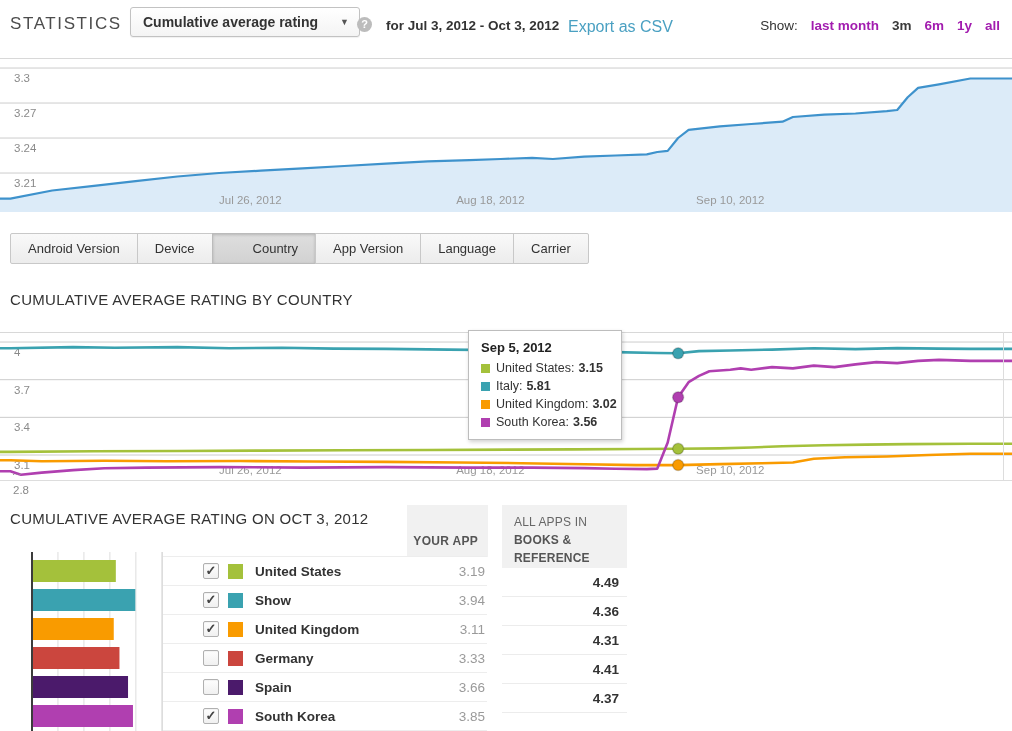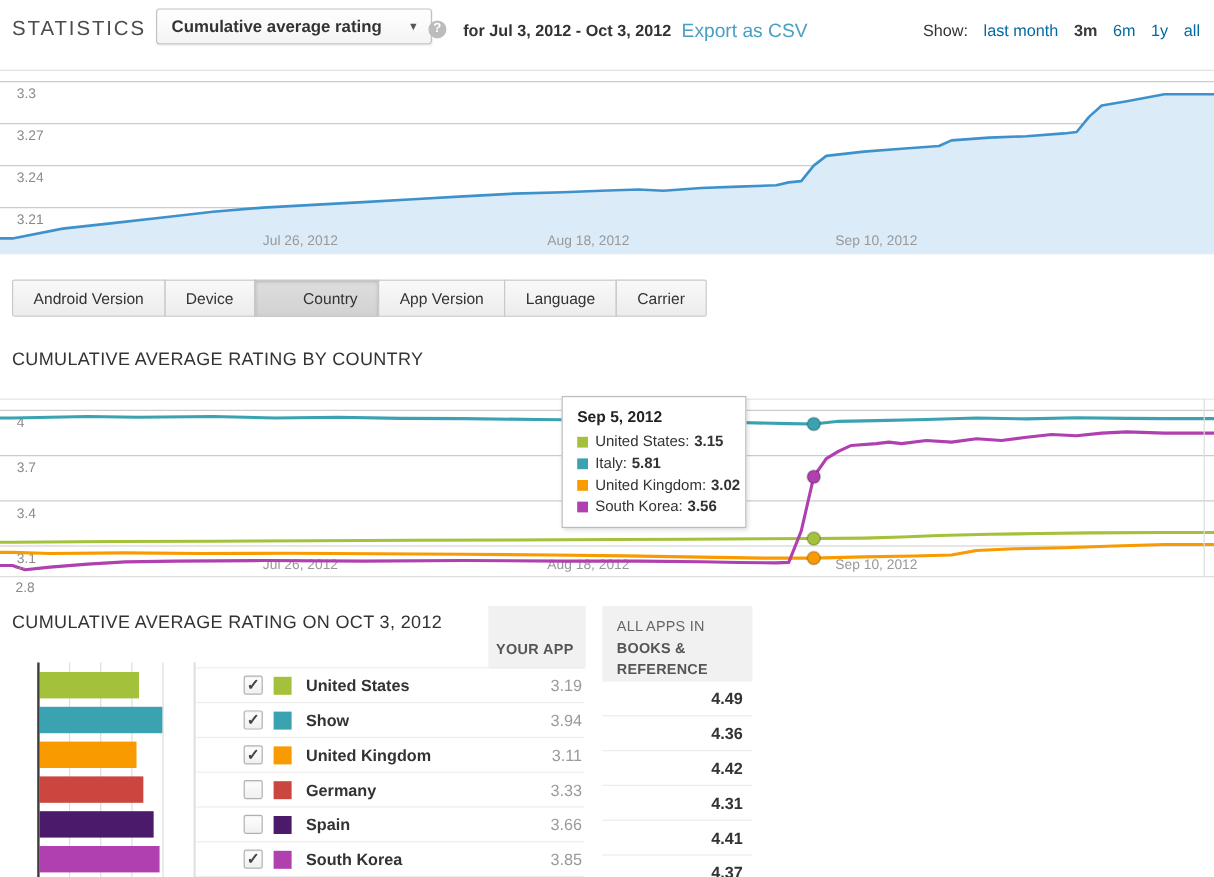--- a/index.html
+++ b/index.html
@@ -13,21 +13,21 @@
             background:linear-gradient(#fff,#f4f4f4);box-shadow:0 1px 1px rgba(0,0,0,.06);
             font-size:14px;font-weight:bold;color:#333;cursor:pointer;}
   .dropdown .caret{font-size:9px;color:#555;margin-left:22px;}
   .help{position:absolute;left:357px;top:17px;width:15px;height:15px;border-radius:50%;
         background:#bcbcbc;color:#fff;font-size:11px;font-weight:bold;text-align:center;
         line-height:15px;cursor:pointer;}
   .daterange{position:absolute;left:386px;top:18px;font-size:13.5px;font-weight:bold;color:#333;}
   .export{position:absolute;left:568px;top:18px;font-size:16px;color:#4aa0c2;cursor:pointer;}
   .show{position:absolute;right:12px;top:18px;display:flex;gap:13px;font-size:13.5px;color:#333;align-items:center;}
   .show-opts{display:flex;gap:13px;}
-  .show-opt{color:#0369a1;cursor:pointer;}
+  .show-opt{color:#a21caf;cursor:pointer;font-weight:bold;}
   .show-opt.sel{color:#3a3a3a;font-weight:bold;cursor:default;}
 
   .chart{position:absolute;left:0;}
   #chart1{top:58px;}
   #chart2{top:332px;}
   svg text{font-family:"Liberation Sans",sans-serif;}
 
   
   .tabs{position:absolute;left:10px;top:233px;display:flex;}
   .tab{height:29px;line-height:29px;padding:0 17px;border:1px solid #c8c8c8;margin-left:-1px;
@@ -248,19 +248,18 @@
       <div class="row">
         <div class="cb">✓</div>
         <span class="sw" style="background: rgb(176, 63, 176);"></span>
         <span class="country">South Korea</span>
         <span class="val">3.85</span>
       </div>
     </div>
   <div class="allvals">
       <div class="allval">4.49</div>
       <div class="allval">4.36</div>
-      <div class="allval">4.42</div>
       <div class="allval">4.31</div>
       <div class="allval">4.41</div>
       <div class="allval">4.37</div>
     </div>
 
 </div>
 
 </body></html>

